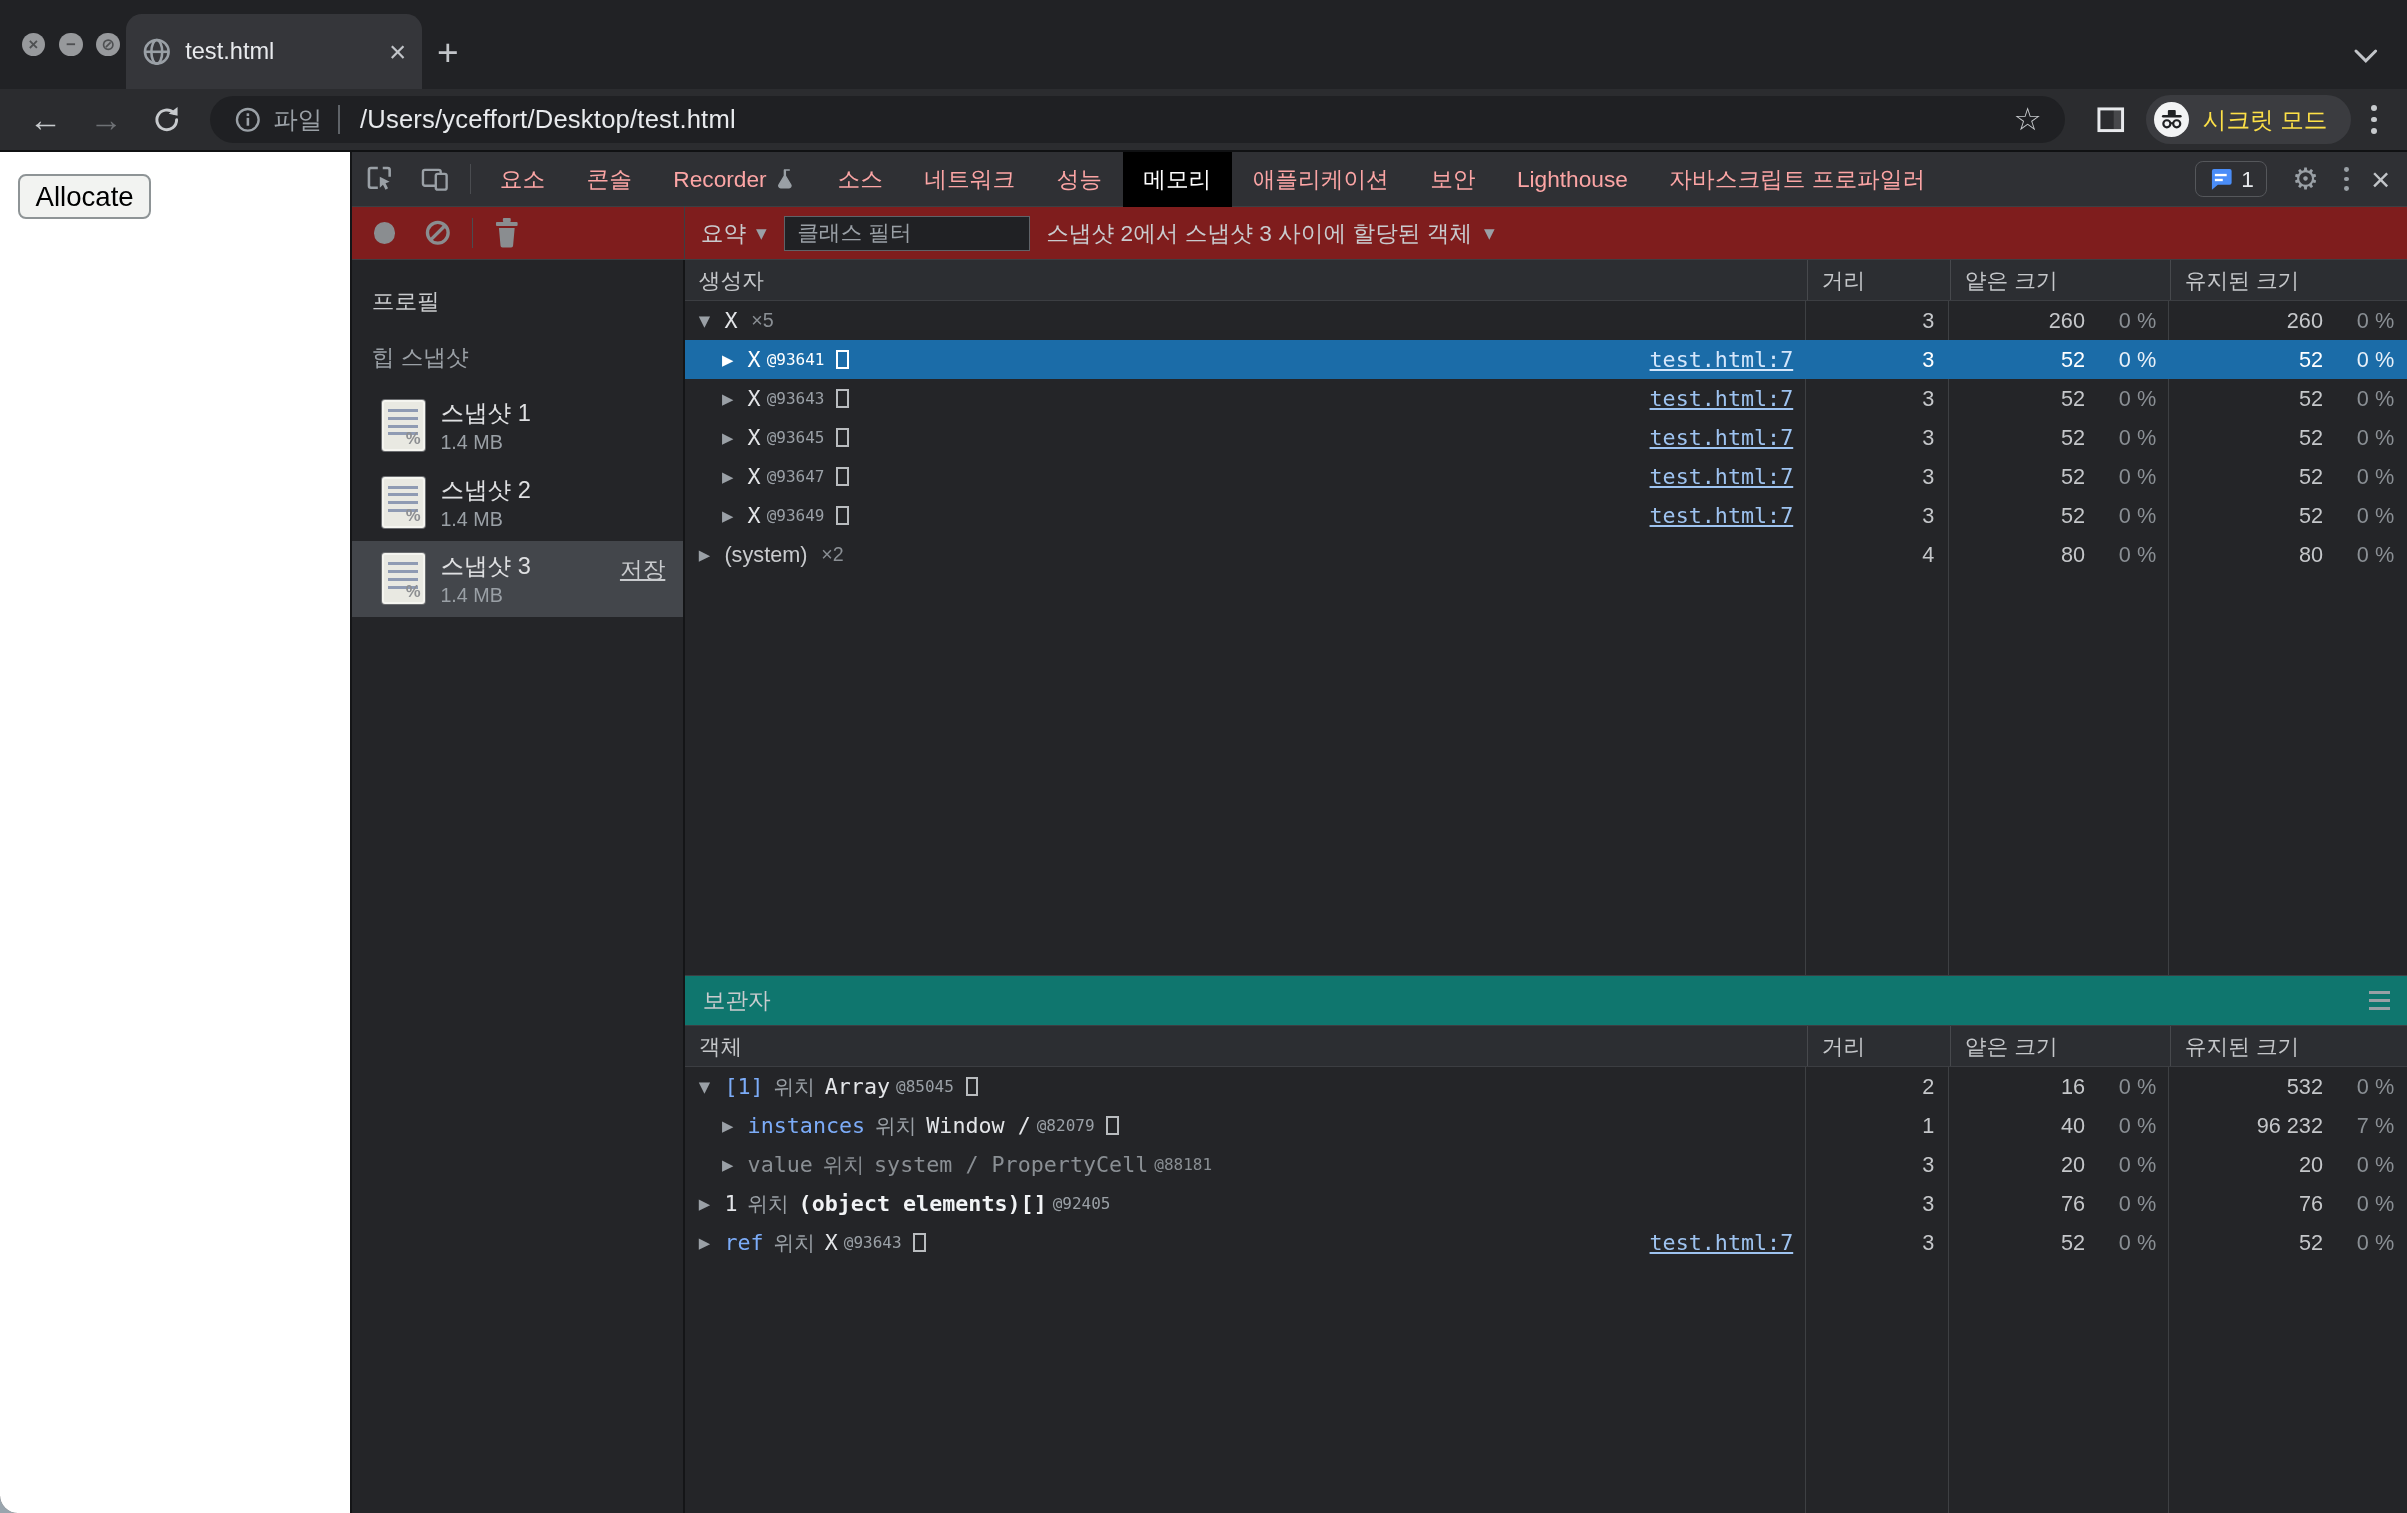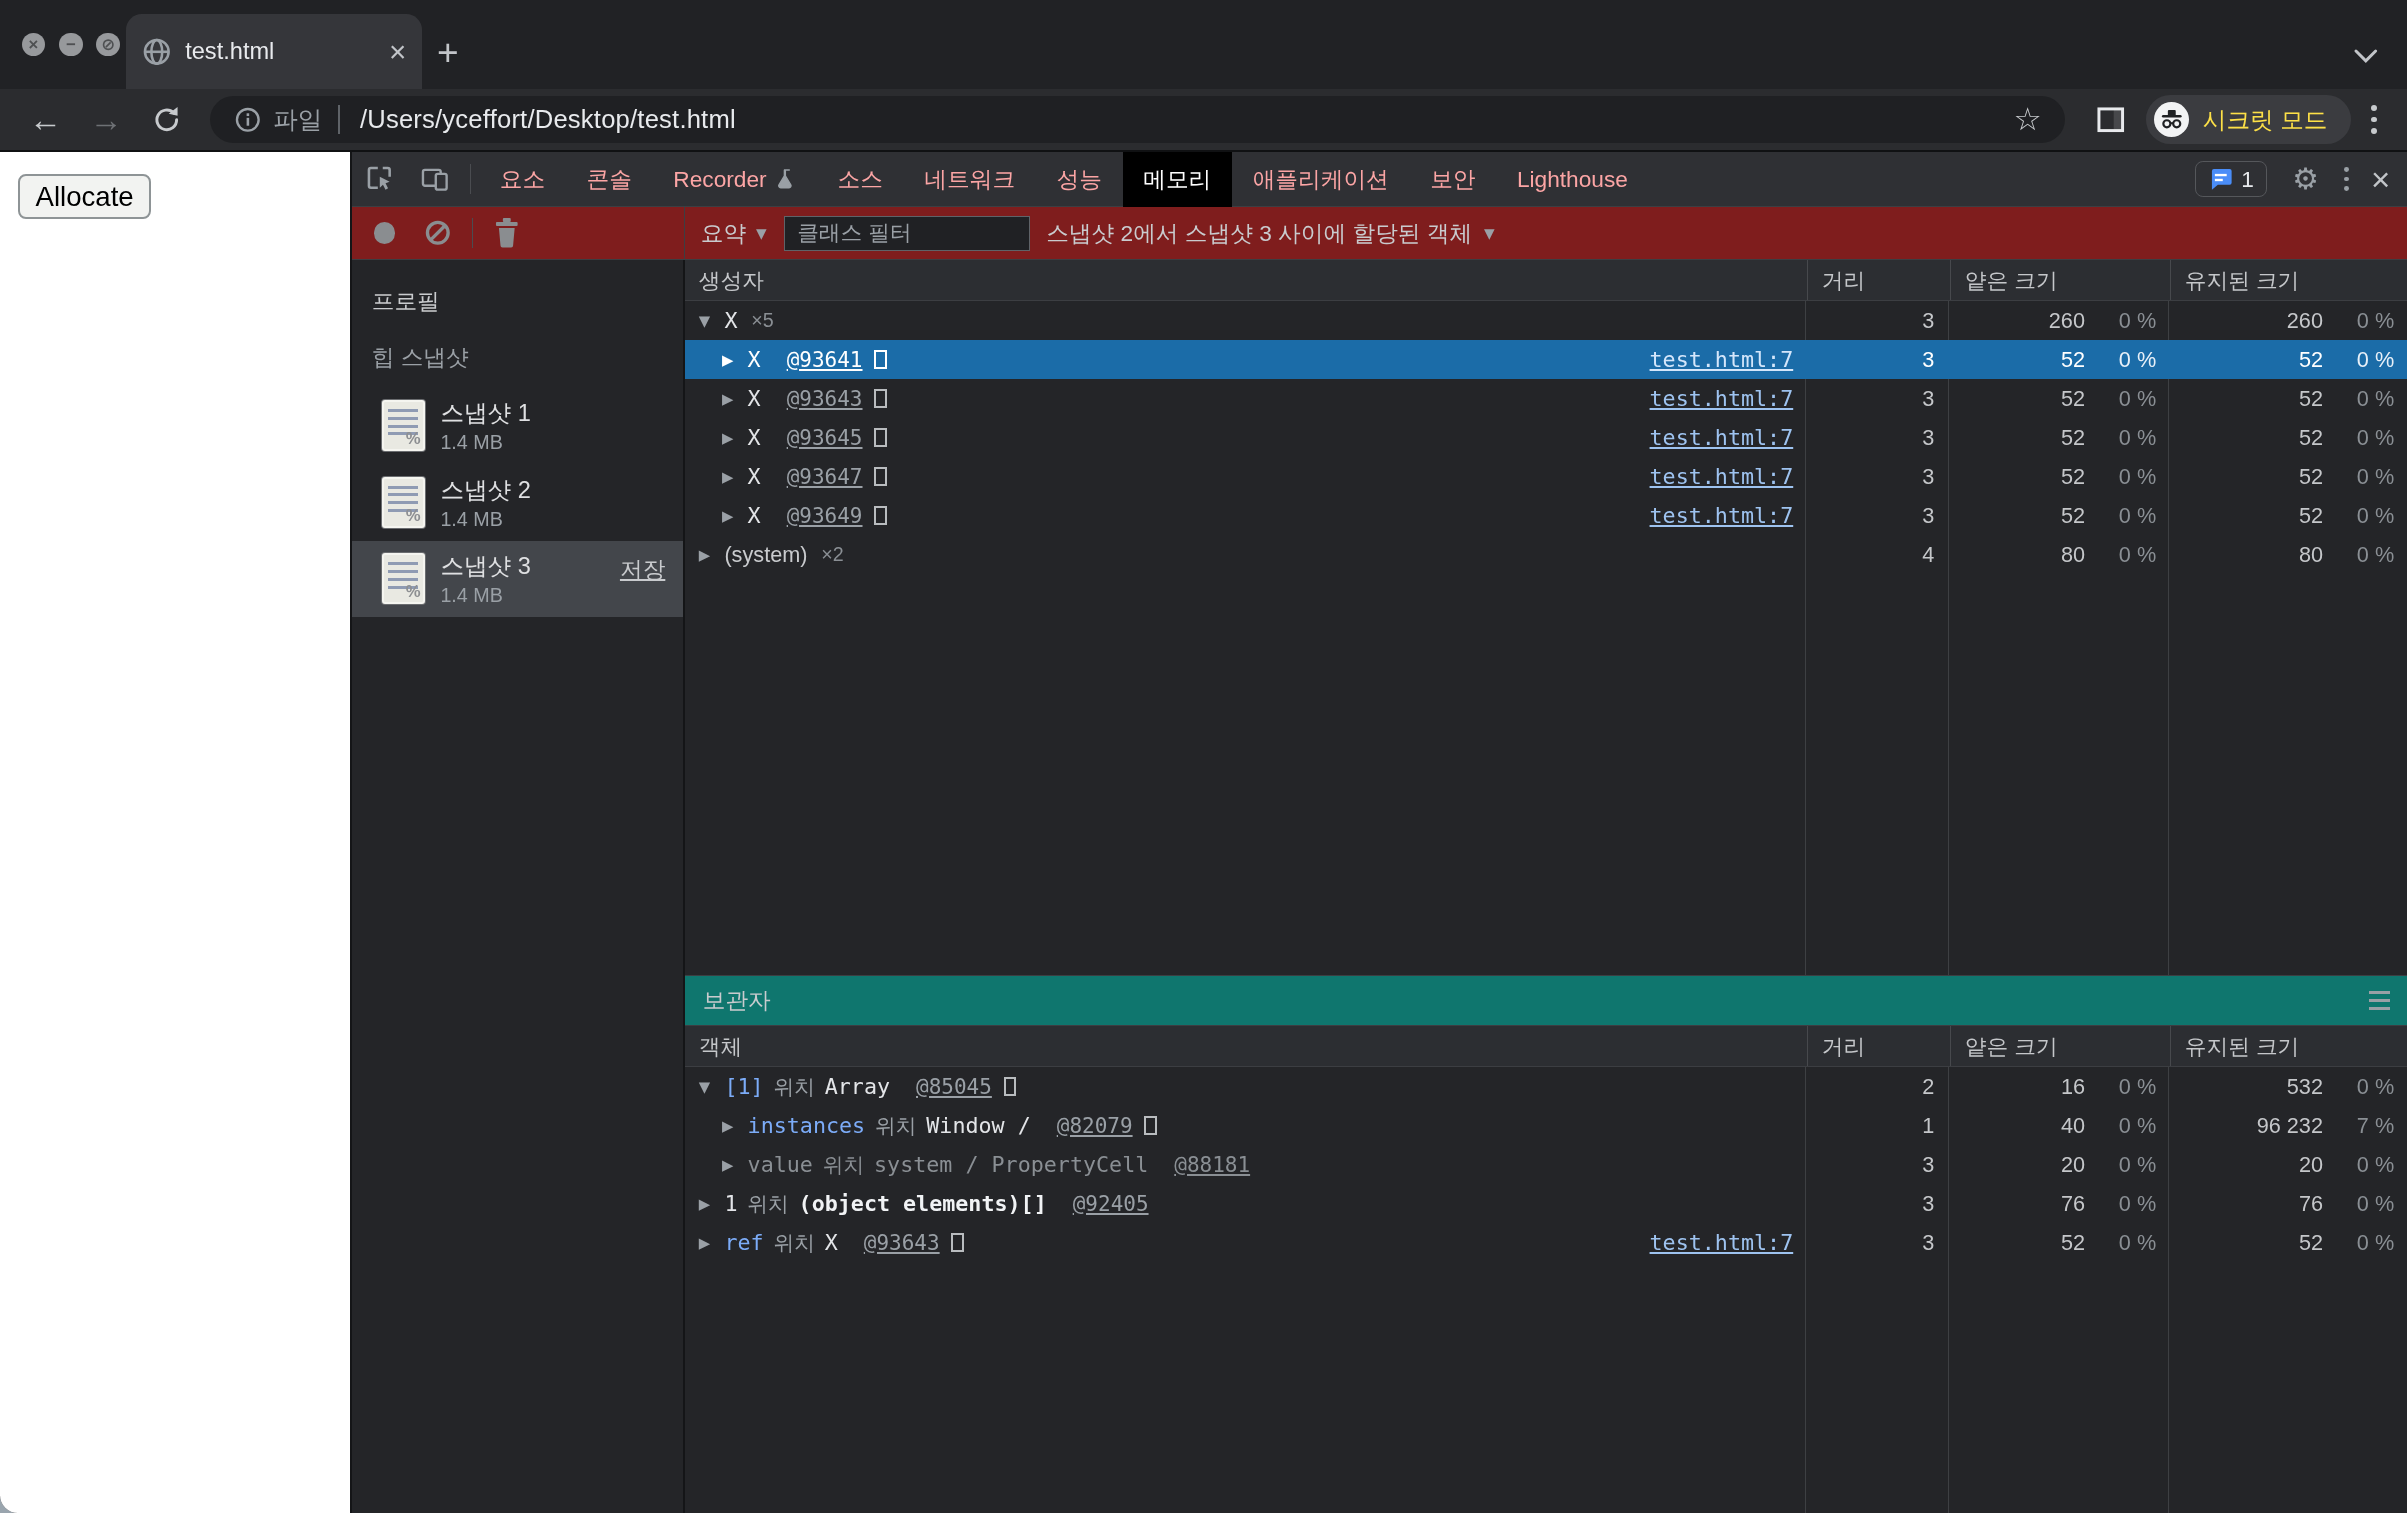--- a/index.html
+++ b/index.html
@@ -97,21 +97,21 @@
   .namecell { display:flex; align-items:center; padding-left:13.8px; overflow:hidden; white-space:nowrap; }
   .namecell.ind1 { padding-left:37px; }
   .tri { width:25.6px; font-size:14.8px; color:#9aa0a6; font-family:"DejaVu Sans",sans-serif; flex:0 0 auto; }
   .tri.exp::before { content:"▼"; }
   .tri.col::before { content:"▶"; }
   .mono { font-family:"DejaVu Sans Mono","Liberation Mono",monospace; }
   .cname { font-size:21.7px; color:#e3e5e8; }
   .cname.bold { font-weight:bold; color:#f1f3f5; }
   .sysname { font-size:21.7px; color:#c9cbce; }
   .count { font-size:19.7px; color:#8a8f94; margin-left:13.8px; }
-  .oid { font-size:21px; color:#9aa0a6; margin-left:26px;text-decoration:underline; }
+  .oid { font-size:16px; color:#9aa0a6; margin-left:6px; }
   .objbox { display:inline-block; width:12.8px; height:19.7px; border:2px solid #b9bcbf; margin-left:11.8px; flex:0 0 auto; }
   .inword { font-size:20.7px; color:#9aa0a6; margin:0 9.9px; }
   .prop-blue { font-size:21.7px; color:#7cacf8; }
   .prop-plain { font-size:21.7px; color:#e3e5e8;text-align:center; }
   .spacer { flex:1; }
   .srclink { font-size:21.7px; color:#9ec3f0; text-decoration:underline; margin-right:13.8px; flex:0 0 auto; }
   .dcell { text-align:right; padding-right:15.8px; font-size:21.7px; color:#c5c7ca; }
   .scell { display:flex; align-items:center; }
   .scell .num { flex:1; text-align:right; font-size:21.7px; color:#c5c7ca; }
   .scell .pct { width:85px; text-align:right; padding-right:13.8px; font-size:21.7px; color:#8a8f94; }
@@ -262,20 +262,23 @@
           </span>
         <span class="dt-tab">
             <span>애플리케이션</span>
           </span>
         <span class="dt-tab">
             <span>보안</span>
           </span>
         <span class="dt-tab">
             <span>Lighthouse</span>
           </span>
+        <span class="dt-tab">
+            <span>자바스크립트 프로파일러</span>
+          </span>
         <span class="grow"></span>
         <span class="issues-chip">
           <span>
             <svg width="25.6" height="25.6" viewBox="0 0 26 26">
                 <path d="M4 3 h18 a2 2 0 0 1 2 2 v12 a2 2 0 0 1-2 2 h-12 l-6 5 v-19 a2 2 0 0 1 2-2z" fill="#4a8df8"></path>
                 <rect x="7" y="8" width="12" height="2.4" fill="#fff"></rect>
                 <rect x="7" y="13" width="8" height="2.4" fill="#fff"></rect>
               </svg>
           </span>
           <span class="cnt">1</span>

